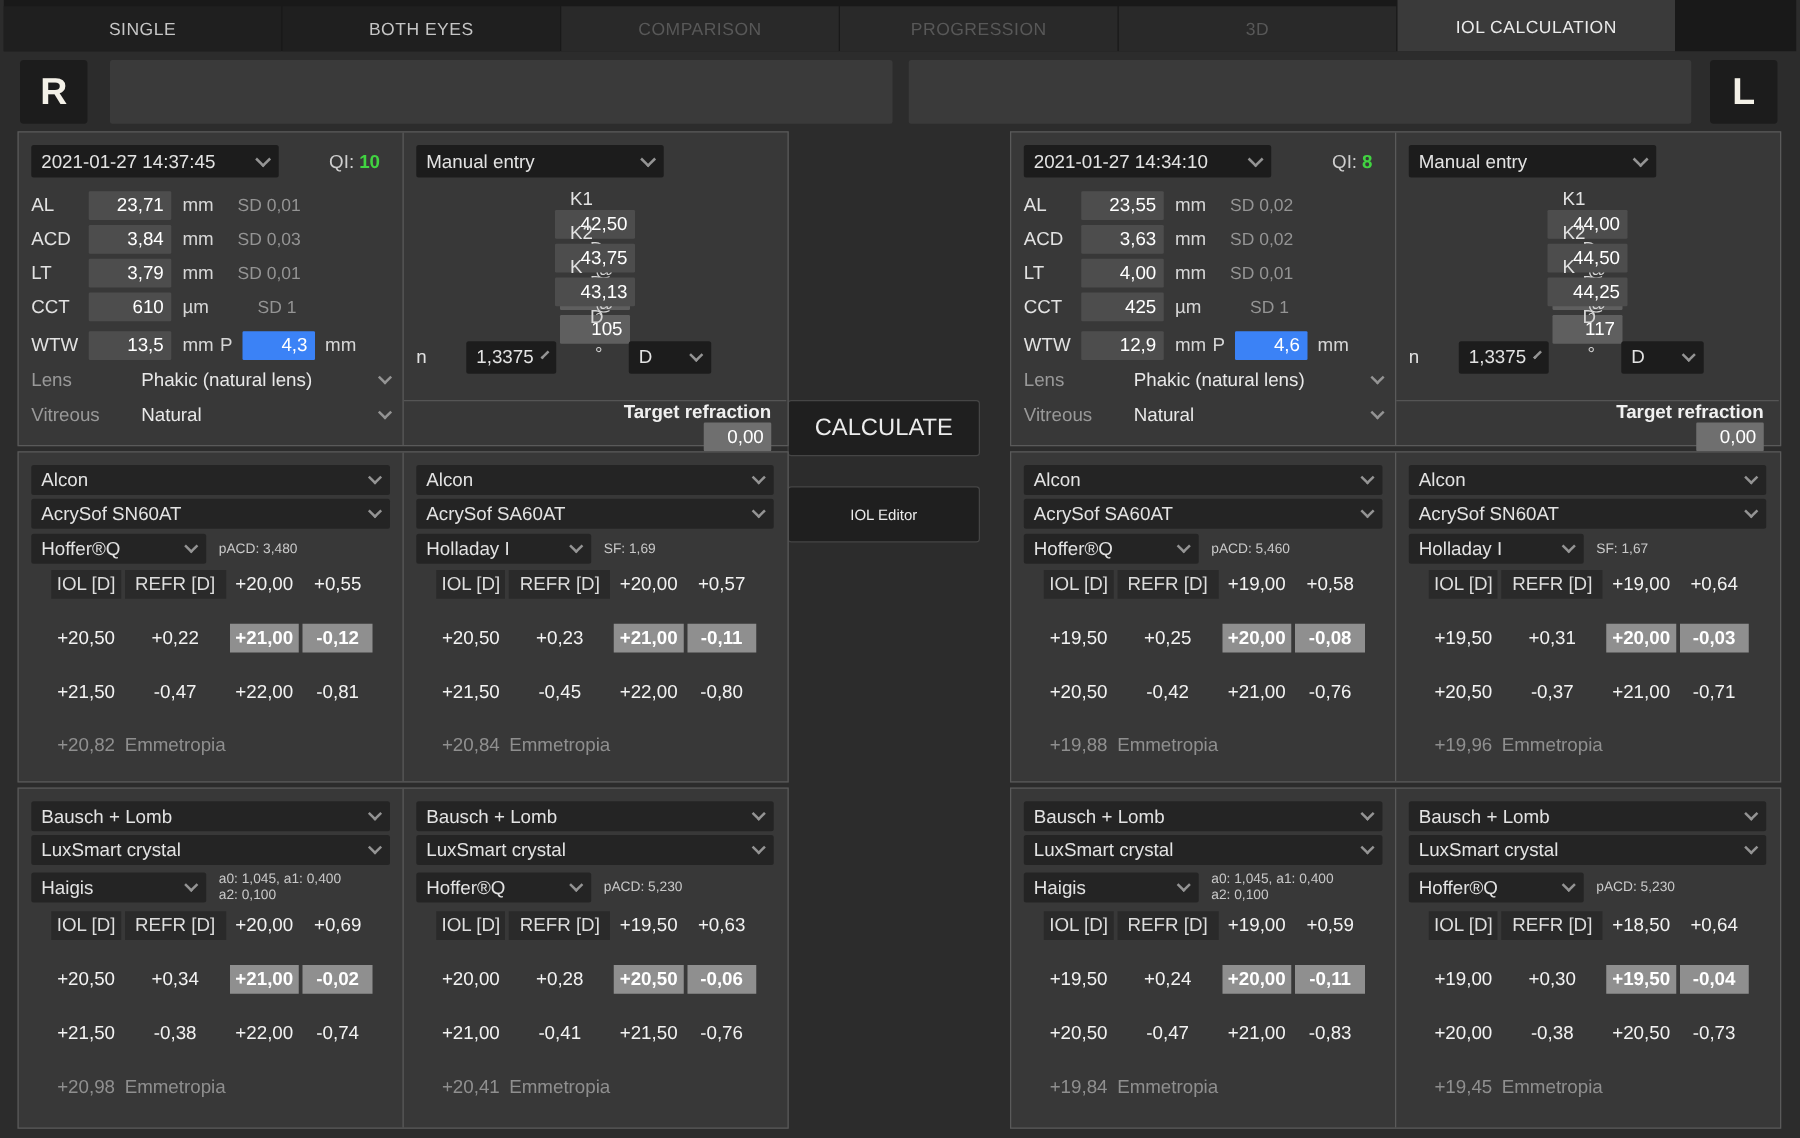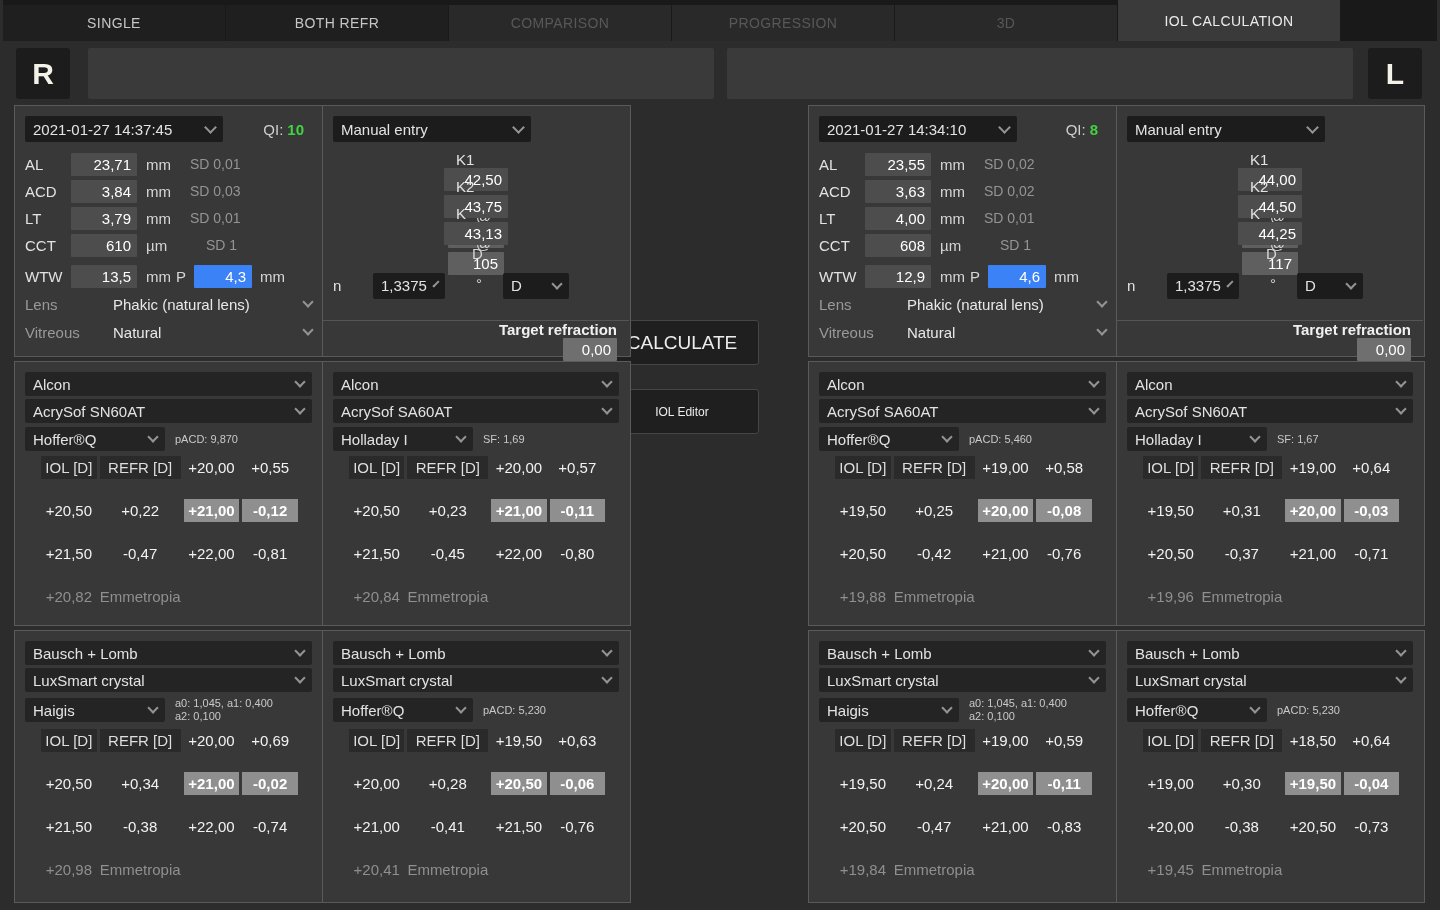--- a/index.html
+++ b/index.html
@@ -67,31 +67,31 @@
   .tu{margin-left:9px;color:#d6d6d6;}
   
   .frow{display:flex;align-items:center;height:26px;margin-bottom:2px;}
   .const{margin-left:10px;font-size:11px;color:#c9c9c9;line-height:13px;}
   .tbl{display:grid;grid-template-columns:1fr 1fr 1fr 1fr;gap:20px 3px;margin:2px 14px 0 16px;text-align:center;}
   .th{background:#2a2a2a;height:23px;line-height:23px;color:#dedede;}
   .td{height:23px;line-height:23px;color:#f2f2f2;cursor:pointer;}
   .td.sel{background:#8f8f8f;font-weight:bold;color:#fff;}
   .td.emme{color:#8f8f8f;cursor:default;}
   
-  .cbtn{position:absolute;left:605px;width:152px;height:43px;background:#1f1f1f;border:1px solid #454545;
+  .cbtn{position:absolute;left:630px;width:152px;height:43px;background:#1f1f1f;border:1px solid #454545;
         border-radius:3px;display:flex;align-items:center;justify-content:center;color:#ececec;cursor:pointer;}
   #calcbtn{top:320px;font-size:19px;}
   #iolbtn{top:389px;font-size:12px;}
 </style>
 </head>
 <body>
 
 <div class="tabbar">
   <div class="tab">SINGLE</div>
-  <div class="tab">BOTH REFR</div>
+  <div class="tab">BOTH EYES</div>
   <div class="tab dim">COMPARISON</div>
   <div class="tab dim">PROGRESSION</div>
   <div class="tab dim">3D</div>
   <div class="tab active">IOL CALCULATION</div>
 </div>
 
 <div class="eyebtn" style="left:16px;">R</div>
 <div class="namefield" style="left:88px;"></div>
 <div class="namefield" style="left:727px;"></div>
 <div class="eyebtn" style="left:1368px;">L</div>
@@ -214,21 +214,21 @@
       <div class="dd mid">
         <span>AcrySof SN60AT</span>
         <i class="chev sm"></i>
       </div>
       <div class="frow">
         <div class="dd narrow">
           <span>Hoffer®Q</span>
           <i class="chev sm"></i>
         </div>
         <div class="const">
-          <div>pACD: 9,870</div>
+          <div>pACD: 3,480</div>
             <div></div>
         </div>
       </div>
       <div class="tbl">
         <div class="th">IOL [D]</div>
         <div class="th">REFR [D]</div>
         <div class="td">+20,00</div>
         <div class="td">+0,55</div>
         <div class="td">+20,50</div>
         <div class="td">+0,22</div>
@@ -380,21 +380,21 @@
         <span class="bsd">SD 0,02</span>
       </div>
       <div class="brow">
         <span class="bl">LT</span>
         <span class="valbox bv">4,00</span>
         <span class="bu">mm</span>
         <span class="bsd">SD 0,01</span>
       </div>
       <div class="brow">
         <span class="bl">CCT</span>
-        <span class="valbox bv">608</span>
+        <span class="valbox bv">425</span>
         <span class="bu">µm</span>
         <span class="bsd" style="margin-left:26px;">SD 1</span>
       </div>
       <div class="brow" style="margin-top:5px;">
         <span class="bl">WTW</span>
         <span class="valbox bv">12,9</span>
         <span class="bu" style="width:28px;">mm</span>
         <span class="plabel">P</span>
         <span class="valbox pbox">4,6</span>
         <span class="bu" style="margin-left:8px;">mm</span>

